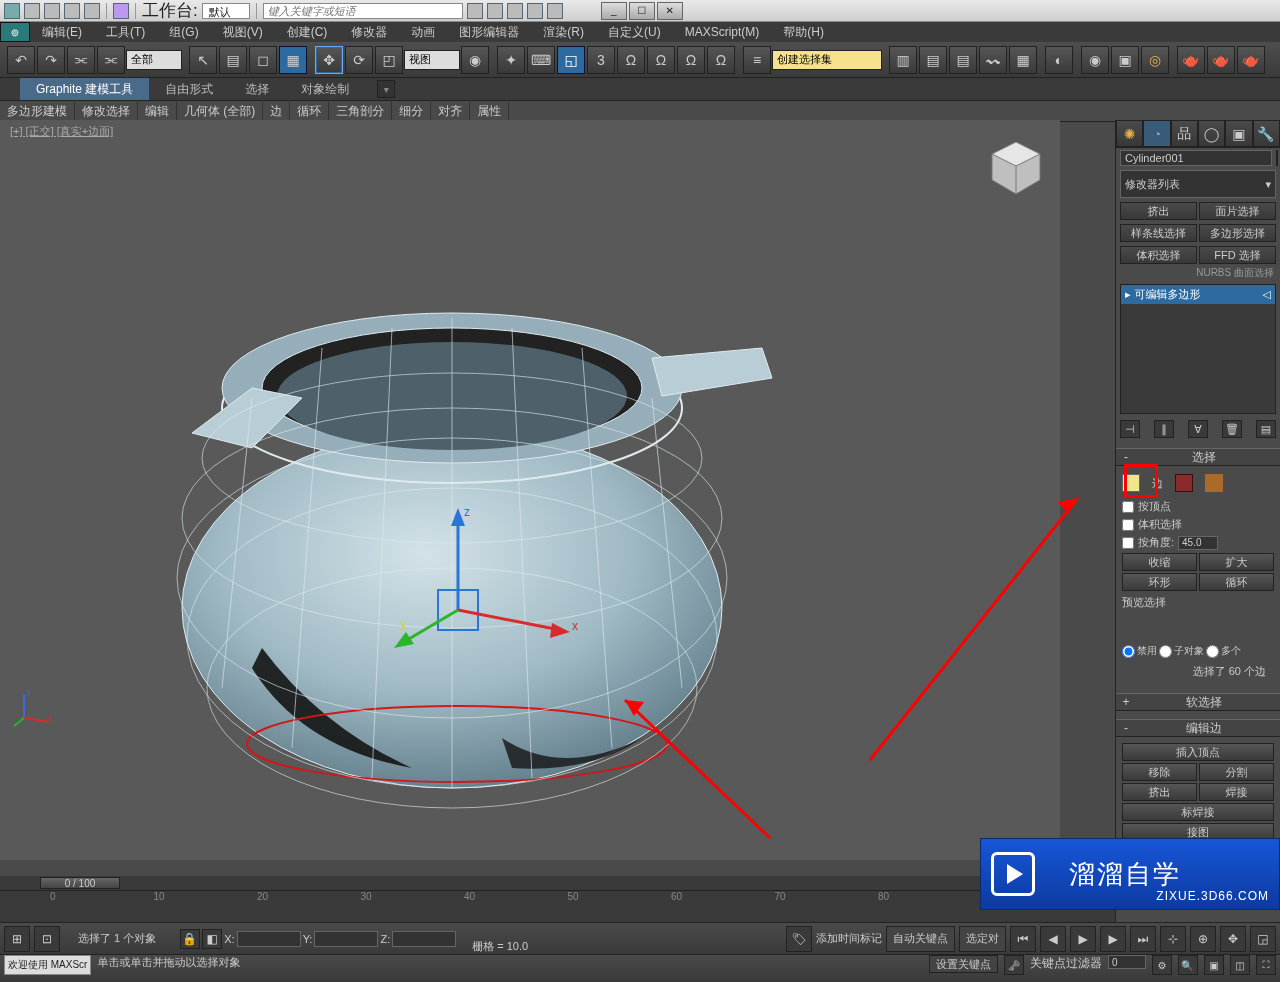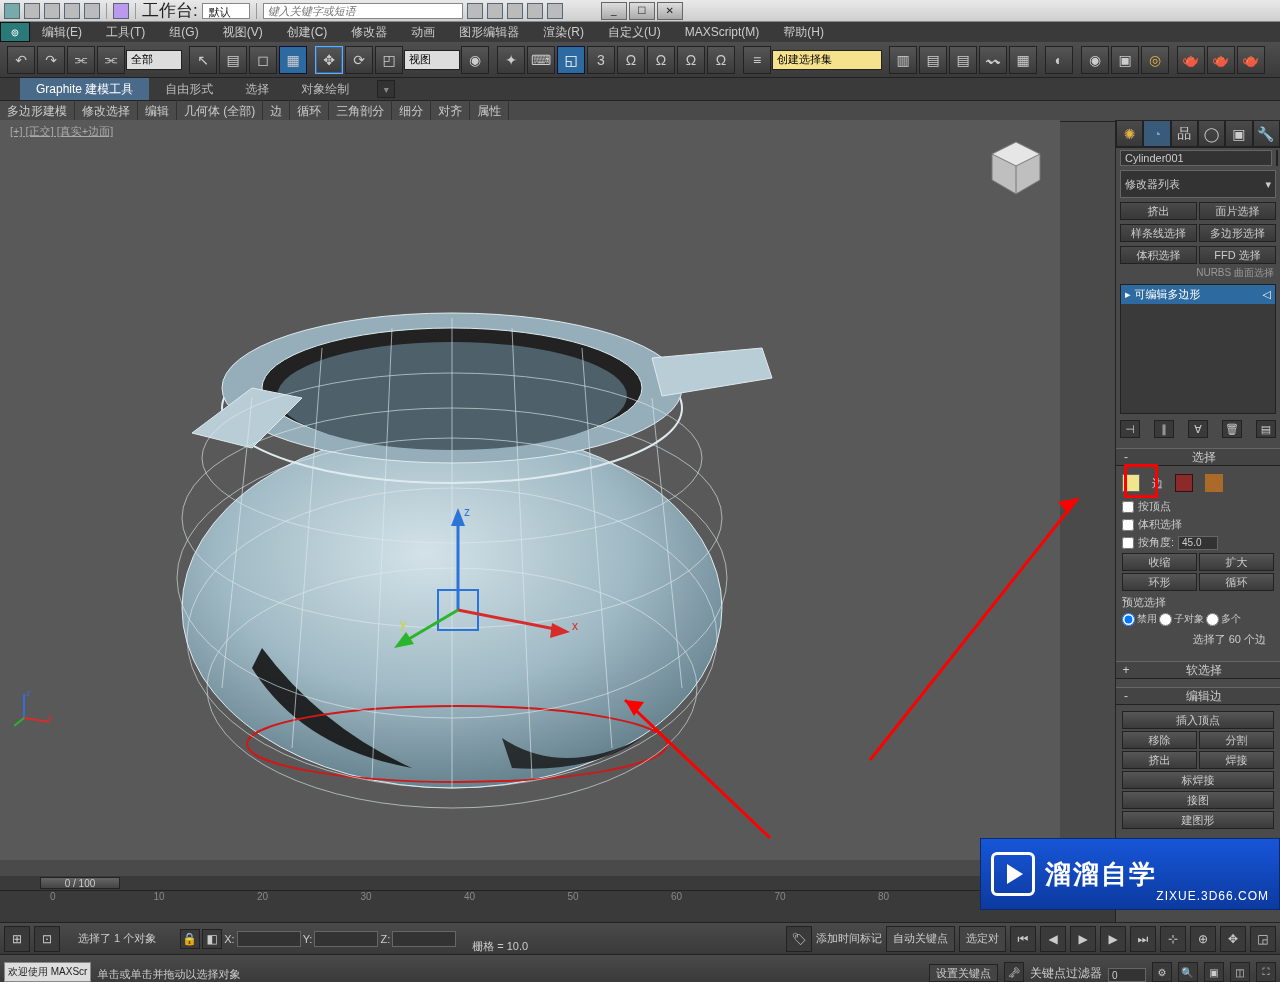--- a/index.html
+++ b/index.html
@@ -76,50 +76,50 @@
 .sel-icons .ico { width:18px; height:18px; display:inline-block; }
 .sel-icons .ico.vert { background:#f0e68c; border:1px solid #666; }
 .sel-icons .ico.other { background:#8a2a2a; border:1px solid #311; }
 .sel-icons .ico.mesh { background:#aa6a2a; }
 .chkrow { display:flex; align-items:center; gap:4px; margin:3px 0; }
 .chkrow input[type=checkbox] { accent-color:#888; width:12px; height:12px; }
 .numbox { background:#333; border:1px solid #666; width:40px; height:14px; color:#ccc; font-size:10px; padding:0 3px; }
 .btn2row { display:flex; gap:2px; margin:2px 0; }
 .btn2row .bb { flex:1; height:18px; background:linear-gradient(#565656,#3a3a3a); border:1px solid #222; display:flex; align-items:center; justify-content:center; font-size:11px; }
 .radiorow { display:flex; gap:2px; align-items:center; margin:2px 0; font-size:10px; flex-wrap:wrap;}
-.radiorow label { display:flex; align-items:flex-end; gap:2px; }
+.radiorow label { display:flex; align-items:flex-end; gap:2px;margin-top:32px; }
 .sel-count { text-align:right; color:#ccc; padding:4px 8px 2px 0; font-size:11px; }
 
 
 .timeline { position:absolute; left:0; bottom:92px; right:165px; height:14px; background:#3a3a3a; display:flex; align-items:center; }
 .timeslider { width:80px; height:12px; background:linear-gradient(#666,#444); border:1px solid #222; margin-left:40px; display:flex; align-items:center; justify-content:center; font-size:10px;}
 .trackbar { position:absolute; left:0; bottom:60px; right:165px; height:32px; background:#3a3a3a; border-top:1px solid #222;}
 .trackbar .scale { height:16px; position:relative; margin-left:50px; margin-right:30px;}
 .trackbar .scale .tick { position:absolute; top:0; font-size:10px; color:#888; }
 
 .status1 { position:absolute; left:0; bottom:28px; right:0; height:32px; background:linear-gradient(#4a4a4a,#3a3a3a); display:flex; align-items:center; padding:0 4px; gap:4px; border-top:1px solid #222; }
 .status1 .sb { width:26px; height:26px; border:1px solid #222; background:#3a3a3a; display:flex;align-items:center;justify-content:center;}
 .status1 .stxt { color:#ccc; font-size:11px; }
 .status1 .xyz { display:flex; gap:2px; align-items:center; margin-left:20px; }
 .status1 .xyz .lab { font-size:11px; }
 .status1 .xyz input { width:64px; height:16px; background:#333; border:1px solid #666; color:#ccc; font-size:10px; padding:0 3px;}
 .status1 .grid { margin-left:12px; font-size:11px;margin-top:16px; }
 .status1 .right { margin-left:auto; display:flex; align-items:center; gap:4px; }
 .status1 .rbtn { height:18px; padding:12px 6px; border:1px solid #222; background:#444; font-size:11px; display:flex; align-items:center; }
 
-.status2 { position:absolute; left:0; bottom:0; right:0; height:28px; background:linear-gradient(#4a4a4a,#3a3a3a); display:flex; align-items:flex-end; padding:0 4px; gap:6px; border-top:1px solid #222;}
+.status2 { position:absolute; left:0; bottom:0; right:0; height:28px; background:linear-gradient(#4a4a4a,#3a3a3a); display:flex; align-items:flex-start; padding:0 4px; gap:6px; border-top:1px solid #222;}
 .status2 .ws { background:#ddd; color:#222; font-size:10px; padding:2px 3px; border:1px solid #888; }
 .status2 .prompt { flex:1; font-size:11px; color:#ccc; }
 .status2 .ricon { width:20px; height:20px; border:1px solid #222; background:#3a3a3a; display:flex;align-items:center;justify-content:center; font-size:10px;}
 
 
 .watermark { position:absolute; right:0; bottom:72px; width:300px; height:72px; background:linear-gradient(#1756d8,#0c3aa0); display:flex; align-items:center; gap:10px; padding:0 10px; border:1px solid #0a2a70; }
 .watermark .play { width:44px; height:44px; border:3px solid #fff; border-radius:6px; display:flex; align-items:center; justify-content:center; }
 .watermark .play::before { content:""; border-left:16px solid #fff; border-top:10px solid transparent; border-bottom:10px solid transparent; margin-left:4px; }
-.watermark .txt1 { color:#fff; font-size:26px; font-weight:bold; letter-spacing:2px; }
+.watermark .txt1 { color:#fff; font-size:26px; font-weight:normal; letter-spacing:2px;margin-left:24px; }
 .watermark .txt2 { color:#fff; font-size:12px; position:absolute; right:10px; bottom:6px; letter-spacing:1px; }
 
 
 .redline { stroke:red; stroke-width:3; fill:none; }
 .redarrow { fill:red; }
 
 
 .axis-tripod { position:absolute; left:12px; bottom:130px; }
 </style>
 </head>

